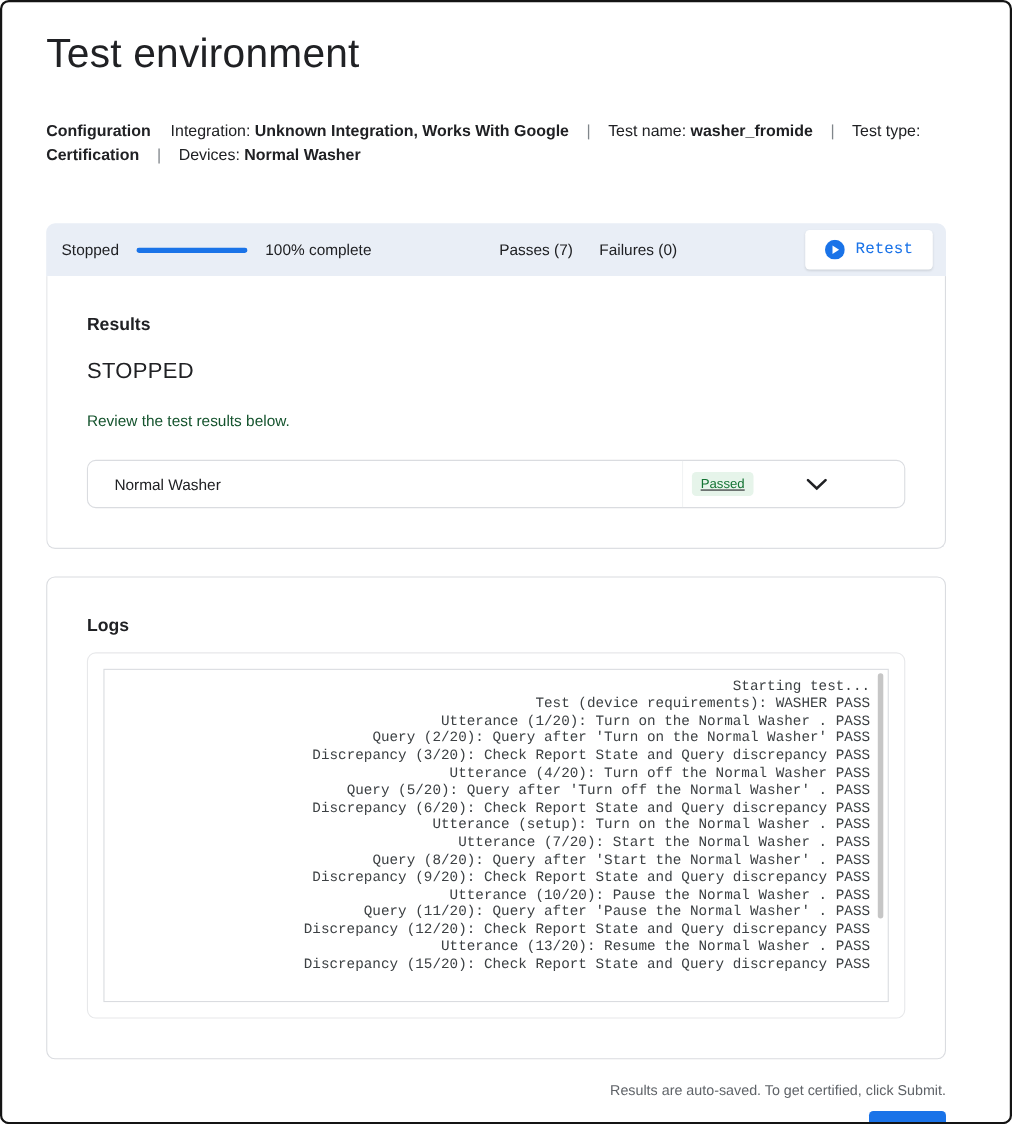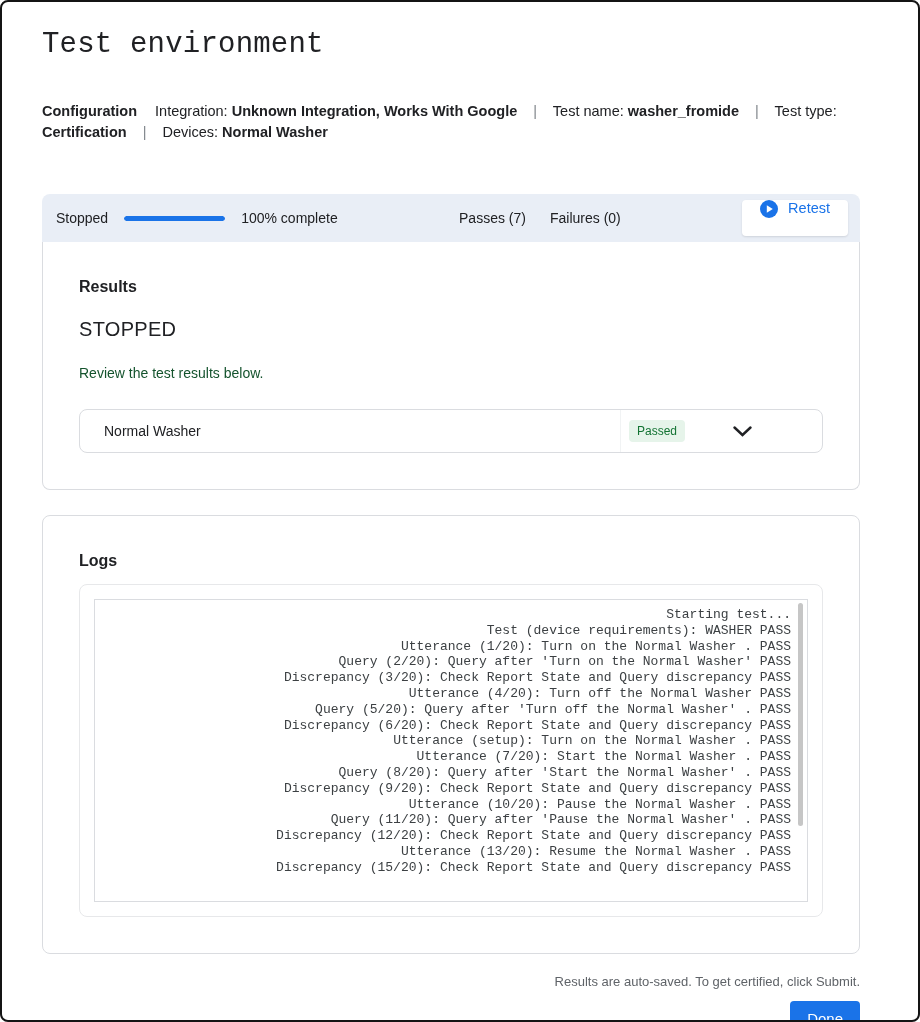--- a/index.html
+++ b/index.html
@@ -12,25 +12,24 @@
     height: 1022px;
     border: 2px solid #141414;
     border-radius: 8px;
     background: #fff;
     overflow: hidden;
   }
   .content { padding-left: 40px; width: 858px; }
 
   .page-title {
     margin-top: 26px;
-    font-size: 29px;
+    font-size: 37px;
     font-weight: 400;
     letter-spacing: 0.2px;
     color: #202124;
-    font-family: Liberation Mono, monospace;
   }
 
   .config {
     margin-top: 40px;
     width: 818px;
     font-size: 14.5px;
     line-height: 21px;
     color: #202124;
   }
   .config .b { font-weight: 700; }
@@ -51,24 +50,24 @@
   }
   .status-state { font-weight: 500; color: #202124; }
   .progress-track {
     width: 101px; height: 5px; border-radius: 3px;
     margin: 0 16px; background: #e9eef6; overflow: hidden;
   }
   .progress-fill { height: 100%; background: #1a73e8; border-radius: 3px; }
   .status-spacer { flex: 1; }
   .pass-fail { display: flex; gap: 24px; color: #202124; }
   .retest-btn {
-    display: flex; align-items: flex-start; gap: 10px;
+    display: flex; align-items: center; gap: 10px;
     background: #fff; border: none; border-radius: 4px;
     height: 36px; padding: 0 18px;
-    font-family: Liberation Sans, sans-serif;
+    font-family: Liberation Mono, monospace;
     font-size: 14.5px; font-weight: 500; color: #1a73e8;
     box-shadow: 0 1px 2px rgba(60,64,67,.15);
     cursor: pointer;
   }
 
   .card {
     width: 818px;
     border: 1px solid #dadce0;
     background: #fff;
     padding: 36px;
@@ -90,20 +89,21 @@
     padding: 0 24px;
     cursor: pointer;
   }
   .device-name { font-size: 14px; color: #202124; }
   .row-right {
     margin-left: auto;
     display: flex; align-items: center;
     border-left: 1px solid #f1f3f4;
     padding-left: 8px;
     height: 100%;
+    text-decoration: underline;
   }
   .badge {
     background: #e6f4ea; color: #137333;
     font-size: 12px; padding: 4px 8px; border-radius: 4px;
   }
   .chevron { margin-left: 48px; margin-right: 46px; display: flex; align-items: center; }
 
   .log-panel {
     margin-top: 14px;
     border: 1px solid #e7e8ea;

